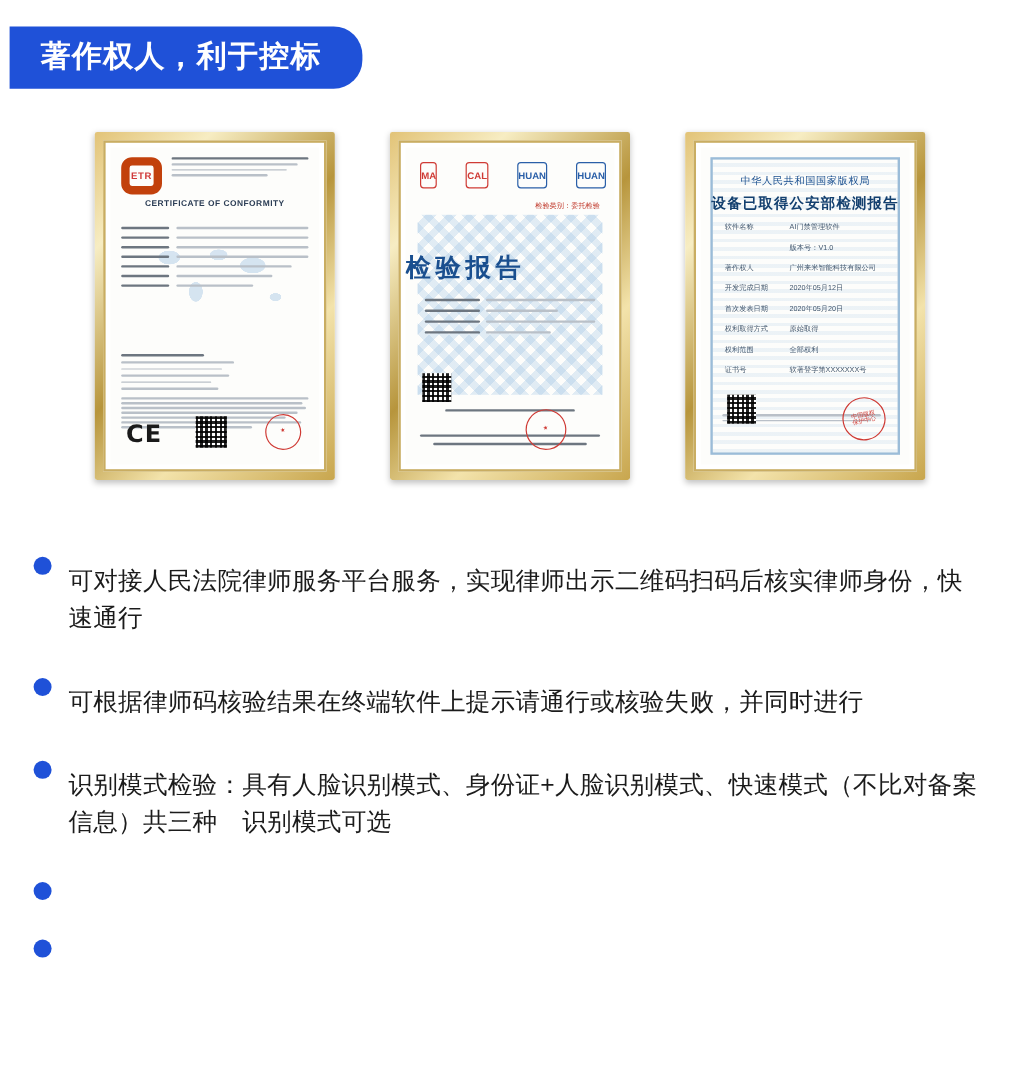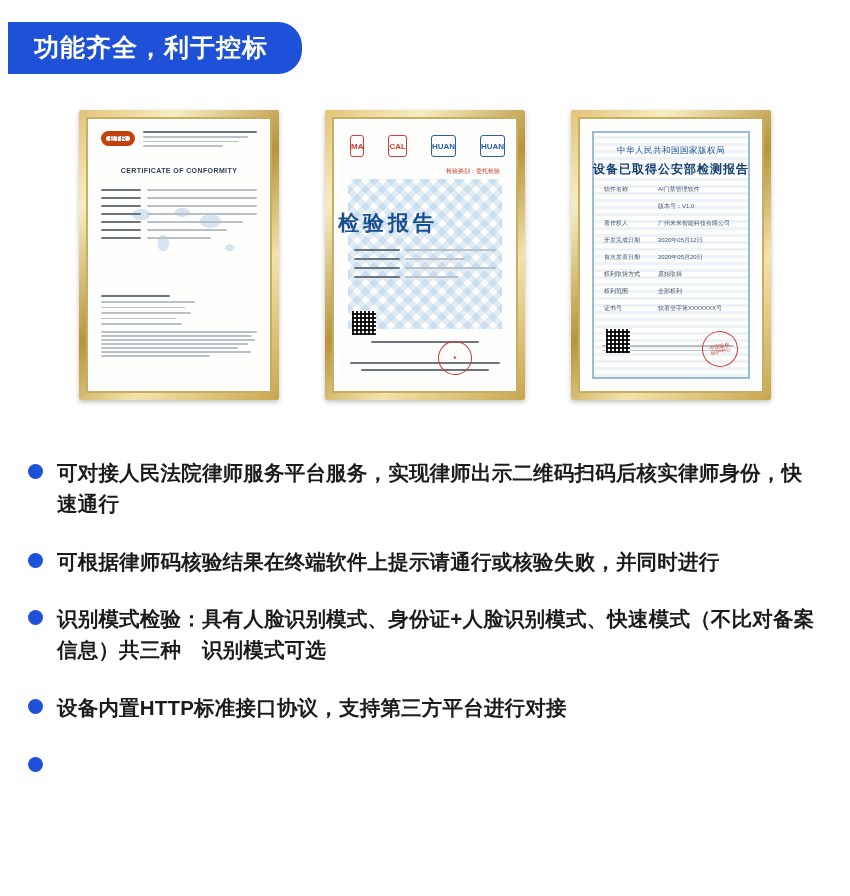--- a/index.html
+++ b/index.html
@@ -68,24 +68,24 @@
     overflow: hidden;
   }
 
   
   .ln { background: #b9c0c8; height: 2px; border-radius: 1px; }
   .ln.dark { background: #6d7680; }
 
   
   .c1-top { position: absolute; top: 8px; left: 9px; right: 9px; }
   .c1-logo {
-    width: 34px; height: 15px; border: 5px solid #c2410c;
+    width: 34px; height: 31px; border: 7px solid #c2410c;
     border-radius: 9px; color: #d03a3a; font-size: 8px;
     display: flex; align-items: center; justify-content: center;
-    font-weight: normal; letter-spacing: .5px;
+    font-weight: bold; letter-spacing: .5px;
     position: absolute; left: 0; top: 0;
   }
   .c1-head-lines { position: absolute; left: 42px; right: 0; top: 0; }
   .c1-head-lines .ln { margin-bottom: 3px; }
   .c1-title {
     position: absolute; top: 44px; left: 0; right: 0;
     text-align: center; font-size: 7px; color: #2b3d55;
     letter-spacing: .4px; font-weight: bold;
   }
   .c1-map {
@@ -190,30 +190,31 @@
     width: 15px; height: 15px;
     border-radius: 50%;
     background: #1f51d8;
     margin-top: 6px;
     margin-right: 14px;
   }
   .btext {
     font-size: 20.5px;
     line-height: 1.5;
     color: #1b1b1b;
-    font-weight: bold;
+    font-weight: normal;
     letter-spacing: .2px;
+    margin-top: 12px;
   }
 </style>
 </head>
 <body>
 
 <div class="page">
 
-  <div class="header-badge">功能齐全，利于控标</div>
+  <div class="header-badge">著作权人，利于控标</div>
 
   <div class="certs">
 
     <div class="cert">
       <div class="inner-frame">
         <div class="paper">
 
           <div class="c1-top">
             <div class="c1-logo">ETR</div>
             <div class="c1-head-lines">
@@ -271,20 +272,25 @@
           <div class="c1-para">
             <div class="ln" style="width:100%;"></div>
             <div class="ln" style="width:97%;"></div>
             <div class="ln" style="width:99%;"></div>
             <div class="ln" style="width:94%;"></div>
             <div class="ln" style="width:88%;"></div>
             <div class="ln" style="width:96%;"></div>
             <div class="ln" style="width:70%;"></div>
           </div>
 
+          <div class="c1-foot">
+            <div class="ce-mark">CE</div>
+            <div class="qr" style="position:absolute; left:62px; bottom:2px; width:26px; height:26px;"></div>
+            <div class="stamp-red" style="position:absolute; right:6px; bottom:0px; width:30px; height:30px;">★</div>
+          </div>
 
         </div>
       </div>
     </div>
 
     <div class="cert">
       <div class="inner-frame">
         <div class="paper">
 
           <div class="c2-pattern"></div>
@@ -403,20 +409,19 @@
     <div class="bullet">
       <div class="dot"></div>
       <div class="btext">可根据律师码核验结果在终端软件上提示请通行或核验失败，并同时进行</div>
     </div>
     <div class="bullet">
       <div class="dot"></div>
       <div class="btext">识别模式检验：具有人脸识别模式、身份证+人脸识别模式、快速模式（不比对备案信息）共三种　识别模式可选</div>
     </div>
     <div class="bullet">
       <div class="dot"></div>
-      <div class="btext">设备内置HTTP标准接口协议，支持第三方平台进行对接</div>
     </div>
     <div class="bullet">
       <div class="dot"></div>
     </div>
   </div>
 
 </div>
 
 </body></html>

